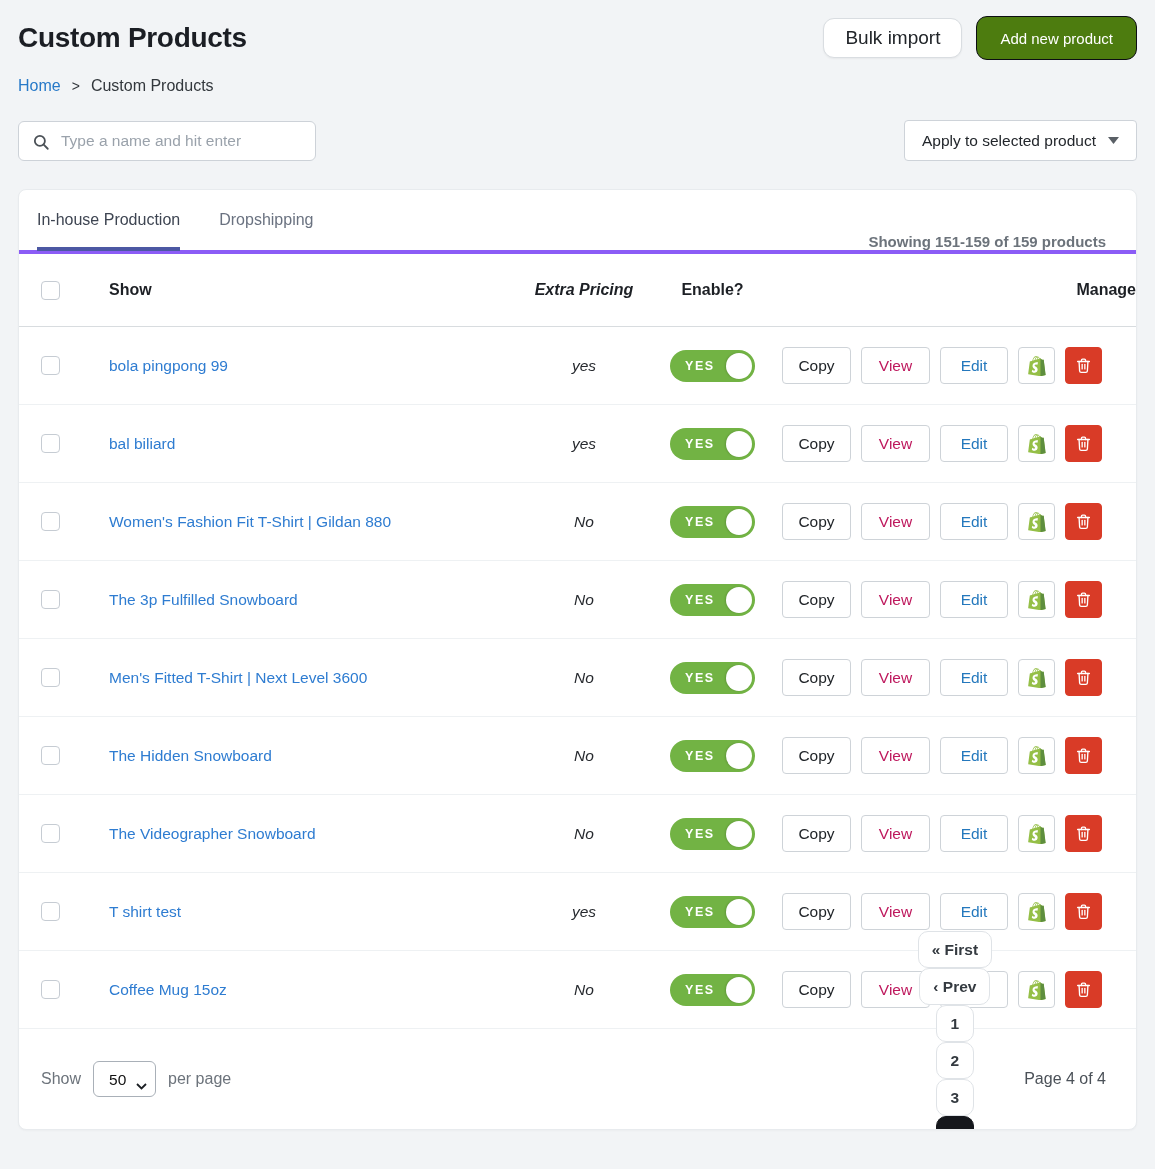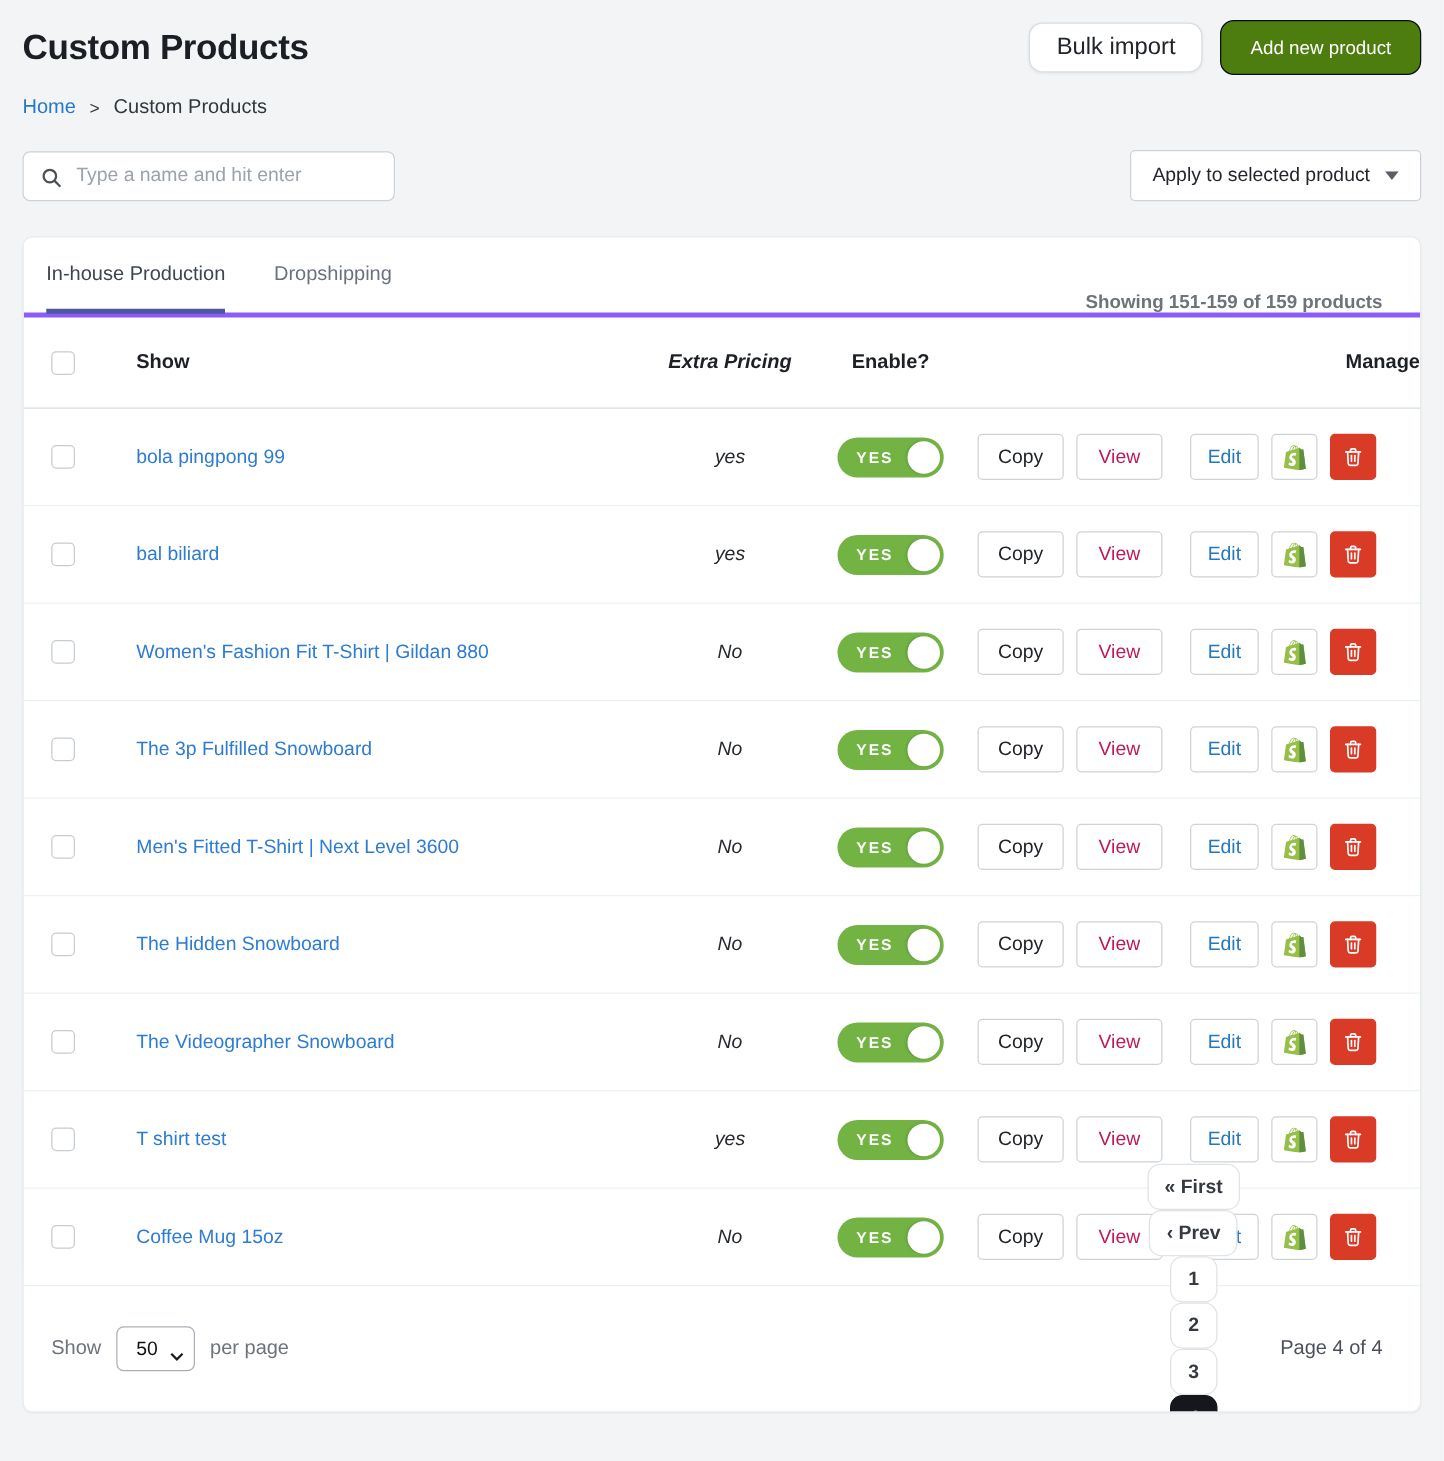--- a/index.html
+++ b/index.html
@@ -100,21 +100,21 @@
     box-shadow:-1px 0 2px rgba(0,0,0,.15);
   }
 
   
   .abtn {
     height:37px; background:#fff; border:1px solid #ced3d8; border-radius:4px;
     font-size:15.5px; cursor:pointer; font-family:inherit;
   }
   .abtn-copy { width:69px; color:#212529; }
   .abtn-view { width:69px; color:#be185d; }
-  .abtn-edit { width:55px; color:#2478bd;margin-left:12px; }
+  .abtn-edit { width:68px; color:#2478bd; }
   .abtn-icon { width:37px; display:flex; align-items:center; justify-content:center; padding:0; }
   .abtn-del { width:37px; height:37px; background:#d93b27; border:1px solid #d93b27; border-radius:4px;
     display:flex; align-items:center; justify-content:center; cursor:pointer; }
 
   
   .card-footer { height:100px; display:flex; align-items:center; padding:0 30px 0 22px; }
   .perpage { display:flex; align-items:center; gap:12px; font-size:16px; color:#6c737b; }
   .select-wrap { position:relative; }
   .select-wrap select {
     appearance:none; -webkit-appearance:none; width:63px; height:36px; background:#fff;

